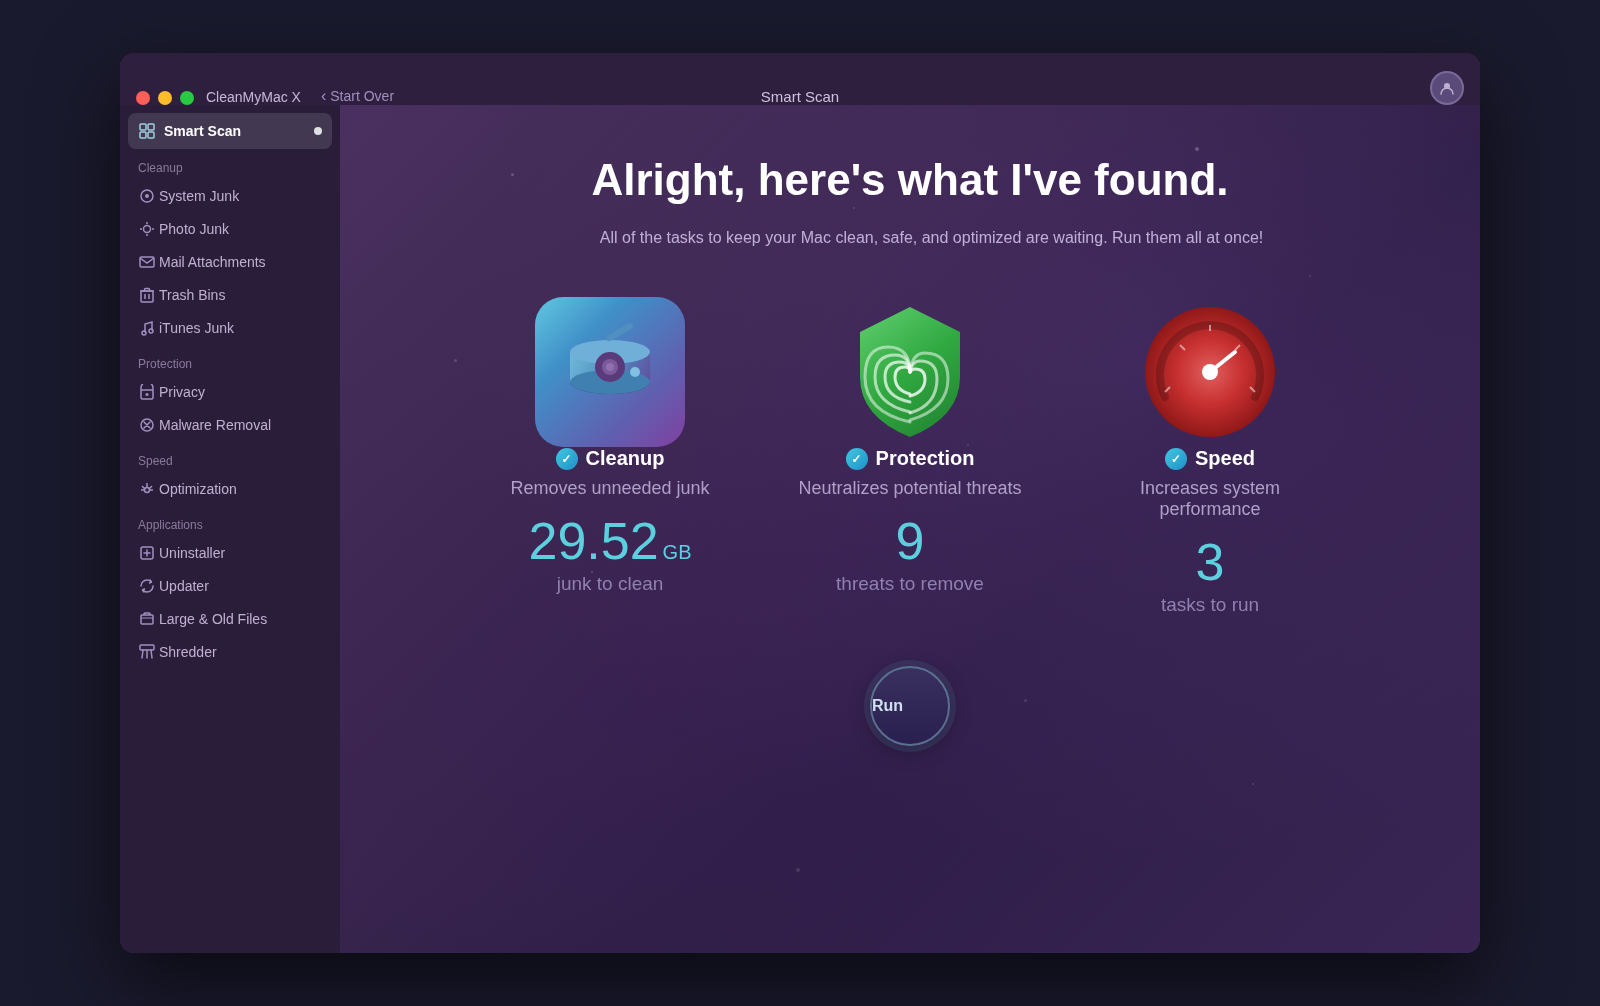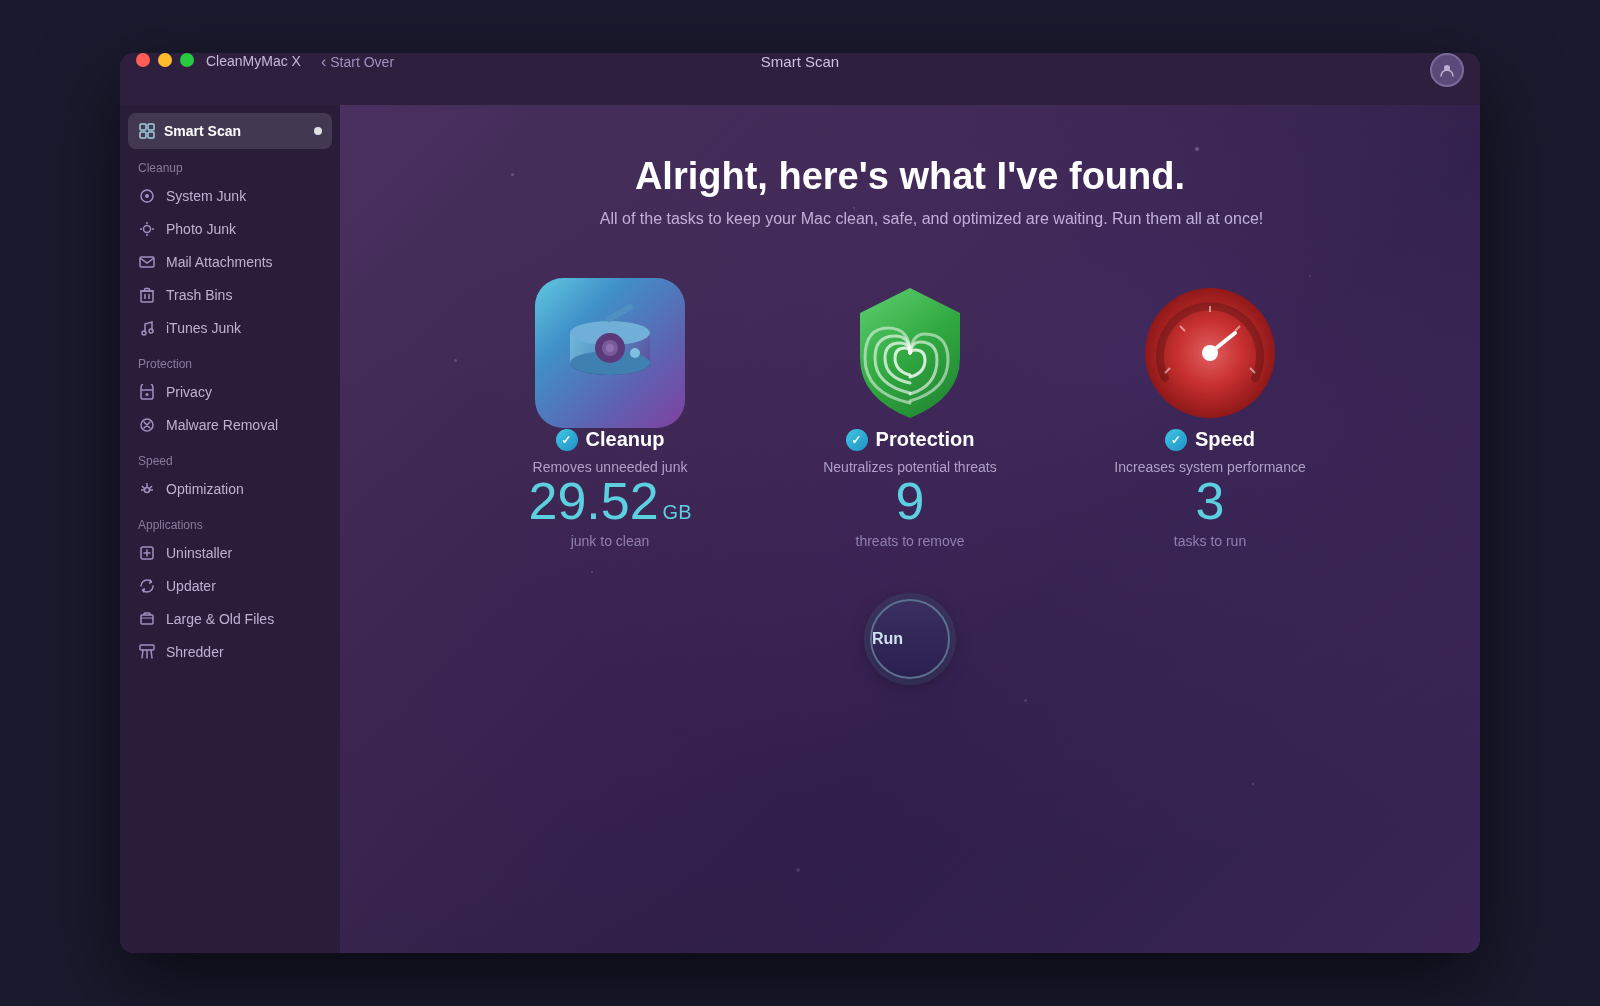--- a/index.html
+++ b/index.html
@@ -19,21 +19,21 @@
       border-radius: 14px;
       overflow: hidden;
       display: flex;
       flex-direction: column;
       box-shadow: 0 30px 80px rgba(0,0,0,0.6);
     }
     .titlebar {
       height: 52px;
       background: #2e1f3e;
       display: flex;
-      align-items: flex-start;
+      align-items: flex-end;
       padding: 0 16px;
       flex-shrink: 0;
       position: relative;
     }
     .traffic-lights {
       display: flex;
       gap: 8px;
       align-items: center;
     }
     .traffic-light {
@@ -123,21 +123,21 @@
       font-size: 12px;
       font-weight: 500;
       padding: 12px 18px 4px;
       text-transform: none;
     }
     .sidebar-item {
       display: flex;
       align-items: center;
       padding: 7px 18px;
       cursor: pointer;
-      gap: 10px;
+      gap: 3px;
       margin: 1px 0;
     }
     .sidebar-item .item-label {
       color: #c0b0d0;
       font-size: 14px;
     }
     .sidebar-icon {
       width: 18px;
       height: 18px;
       display: flex;
@@ -171,24 +171,24 @@
       top: 0; left: 0; right: 0; bottom: 0;
       pointer-events: none;
     }
     .star {
       position: absolute;
       background: rgba(255,255,255,0.4);
       border-radius: 50%;
     }
     .headline {
       color: #ffffff;
-      font-size: 38px;
+      font-size: 44px;
       font-weight: 700;
       text-align: center;
-      margin-bottom: 12px;
+      margin-bottom: 24px;
       position: relative;
       z-index: 1;
     }
     .subtitle {
       color: #c0b0d8;
       font-size: 16px;
       text-align: center;
       margin-bottom: 50px;
       position: relative;
       z-index: 1;
@@ -224,39 +224,40 @@
       background: linear-gradient(135deg, #40c8e0, #2090c8);
       display: flex;
       align-items: center;
       justify-content: center;
       color: white;
       font-size: 12px;
       font-weight: 700;
     }
     .card-desc {
       color: #b0a0c8;
-      font-size: 14px;
+      font-size: 18px;
       text-align: center;
+      margin-bottom: 16px;
     }
     .card-value {
       font-size: 52px;
       font-weight: 300;
       color: #5dd0e0;
       line-height: 1;
       display: flex;
       align-items: baseline;
       gap: 4px;
     }
     .card-value .unit {
       font-size: 20px;
       font-weight: 500;
     }
     .card-sublabel {
       color: #9080b0;
-      font-size: 14px;
+      font-size: 19px;
       margin-top: 6px;
     }
     .run-button {
       width: 80px;
       height: 80px;
       border-radius: 50%;
       background: linear-gradient(180deg, #3a3060 0%, #2a2050 100%);
       border: 2px solid #5a7090;
       display: flex;
       align-items: center;

